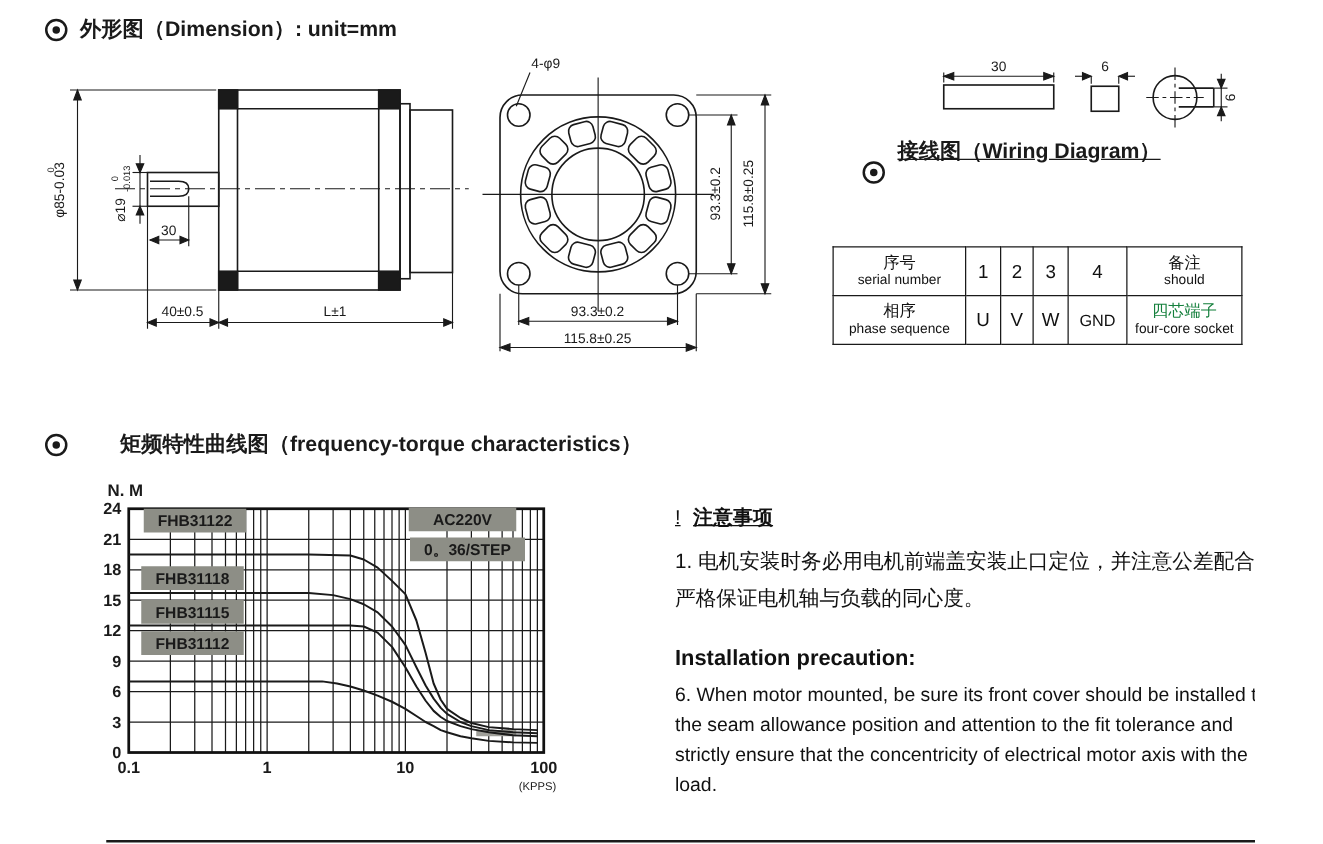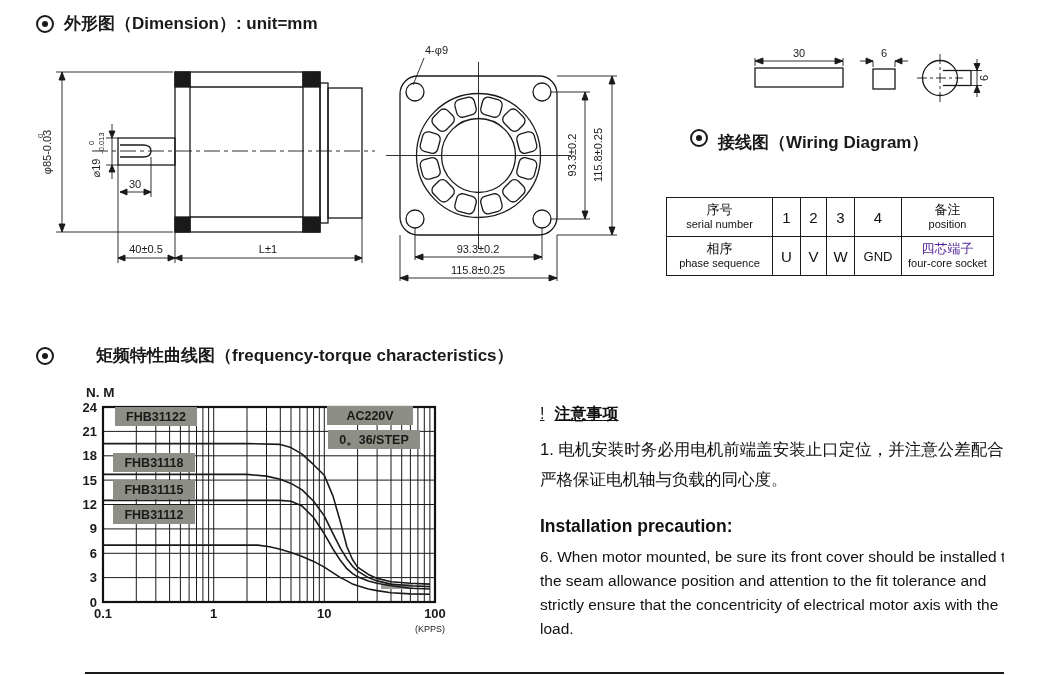--- a/index.html
+++ b/index.html
@@ -14,21 +14,21 @@
   .draw{stroke:#1a1a1a;fill:none;stroke-width:1.3;}
   .thin{stroke:#1a1a1a;fill:none;stroke-width:0.9;}
   .dimtxt{font-size:11px;}
   .dimtxt-sm{font-size:7.5px;}
   table.wiring{position:absolute;left:666px;top:197px;border-collapse:collapse;
         table-layout:fixed;width:327px;}
   table.wiring td{border:1.4px solid #1a1a1a;text-align:center;vertical-align:middle;
         padding:1px 2px;height:36px;font-size:15px;}
   table.wiring .cn{font-size:13px;line-height:1.15;}
   table.wiring .en{font-size:11px;line-height:1.15;}
-  table.wiring .muted{color:#4c1d95;}
+  table.wiring .muted{color:#15803d;}
   .notes{position:absolute;left:540px;top:404px;width:482px;}
   .caution-head{font-size:16px;font-weight:bold;text-decoration:underline;}
   .caution-mark{font-weight:normal;margin-right:10px;}
   .caution-body{margin-top:10px;font-size:16.5px;line-height:1.8;}
   .install-head{margin-top:22px;font-size:17.5px;font-weight:bold;}
   .install-body{margin-top:8px;font-size:15.5px;line-height:1.55;}
   .watermark{position:absolute;left:852px;top:646px;font-size:23px;font-style:italic;
         font-weight:500;letter-spacing:0.5px;}
   .corner-circle{position:absolute;left:1018px;top:659px;width:33px;height:33px;
         border-radius:50%;background:#c9c9c9;}
@@ -187,21 +187,21 @@
       <line x1="237" y1="19" x2="237" y2="57"></line>
       <polygon points="237,30.5 234,23.5 240,23.5" fill="#1a1a1a"></polygon>
       <polygon points="237,45.5 234,52.5 240,52.5" fill="#1a1a1a"></polygon>
     </g>
     <text class="dimtxt" x="59" y="17" text-anchor="middle">30</text>
     <text class="dimtxt" x="144" y="17" text-anchor="middle">6</text>
     <text class="dimtxt" x="248" y="38" text-anchor="middle" transform="rotate(-90 248 38)">6</text>
   </svg>
 
   <span class="bullseye" style="left:690px;top:129px;"></span>
-  <div class="sec-title" style="left:718px;top:131px;">接线图（Wiring Diagram）</div>
+  <div class="sec-title" style="left:718px;top:109px;text-decoration:underline;">接线图（Wiring Diagram）</div>
 
   <table class="wiring">
     <colgroup>
         <col style="width:106px">
         <col style="width:28px">
         <col style="width:26px">
         <col style="width:28px">
         <col style="width:47px">
         <col style="width:92px">
       </colgroup>
@@ -210,21 +210,21 @@
       <td>
         <div class="cn">序号</div>
         <div class="en">serial number</div>
       </td>
       <td>1</td>
       <td>2</td>
       <td>3</td>
       <td>4</td>
       <td>
         <div class="cn">备注</div>
-        <div class="en">position</div>
+        <div class="en">should</div>
       </td>
     </tr>
     <tr>
       <td>
         <div class="cn">相序</div>
         <div class="en">phase sequence</div>
       </td>
       <td>U</td>
       <td>V</td>
       <td>W</td>

